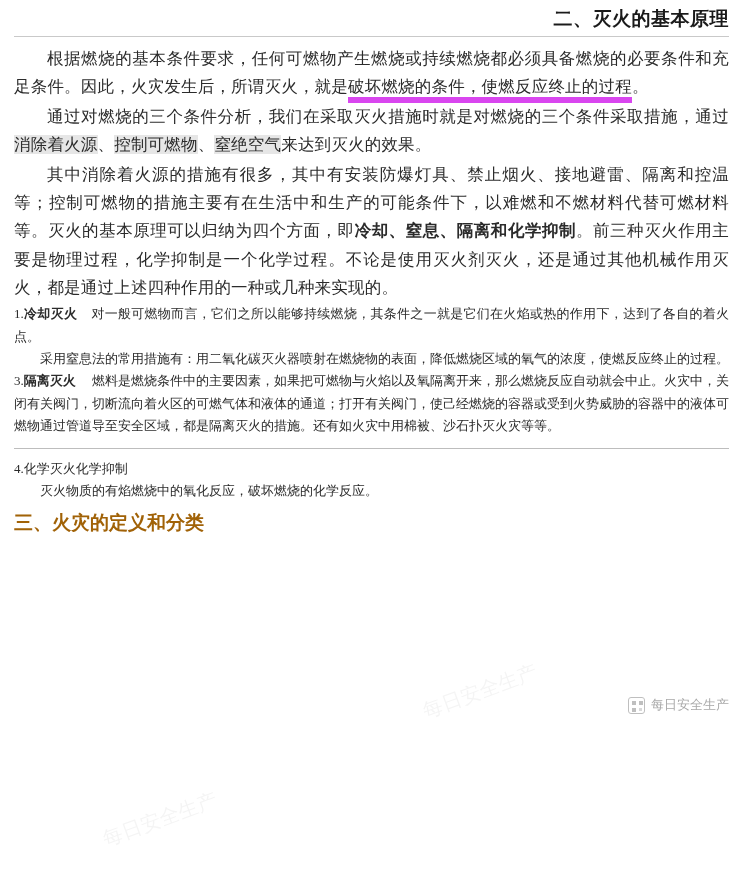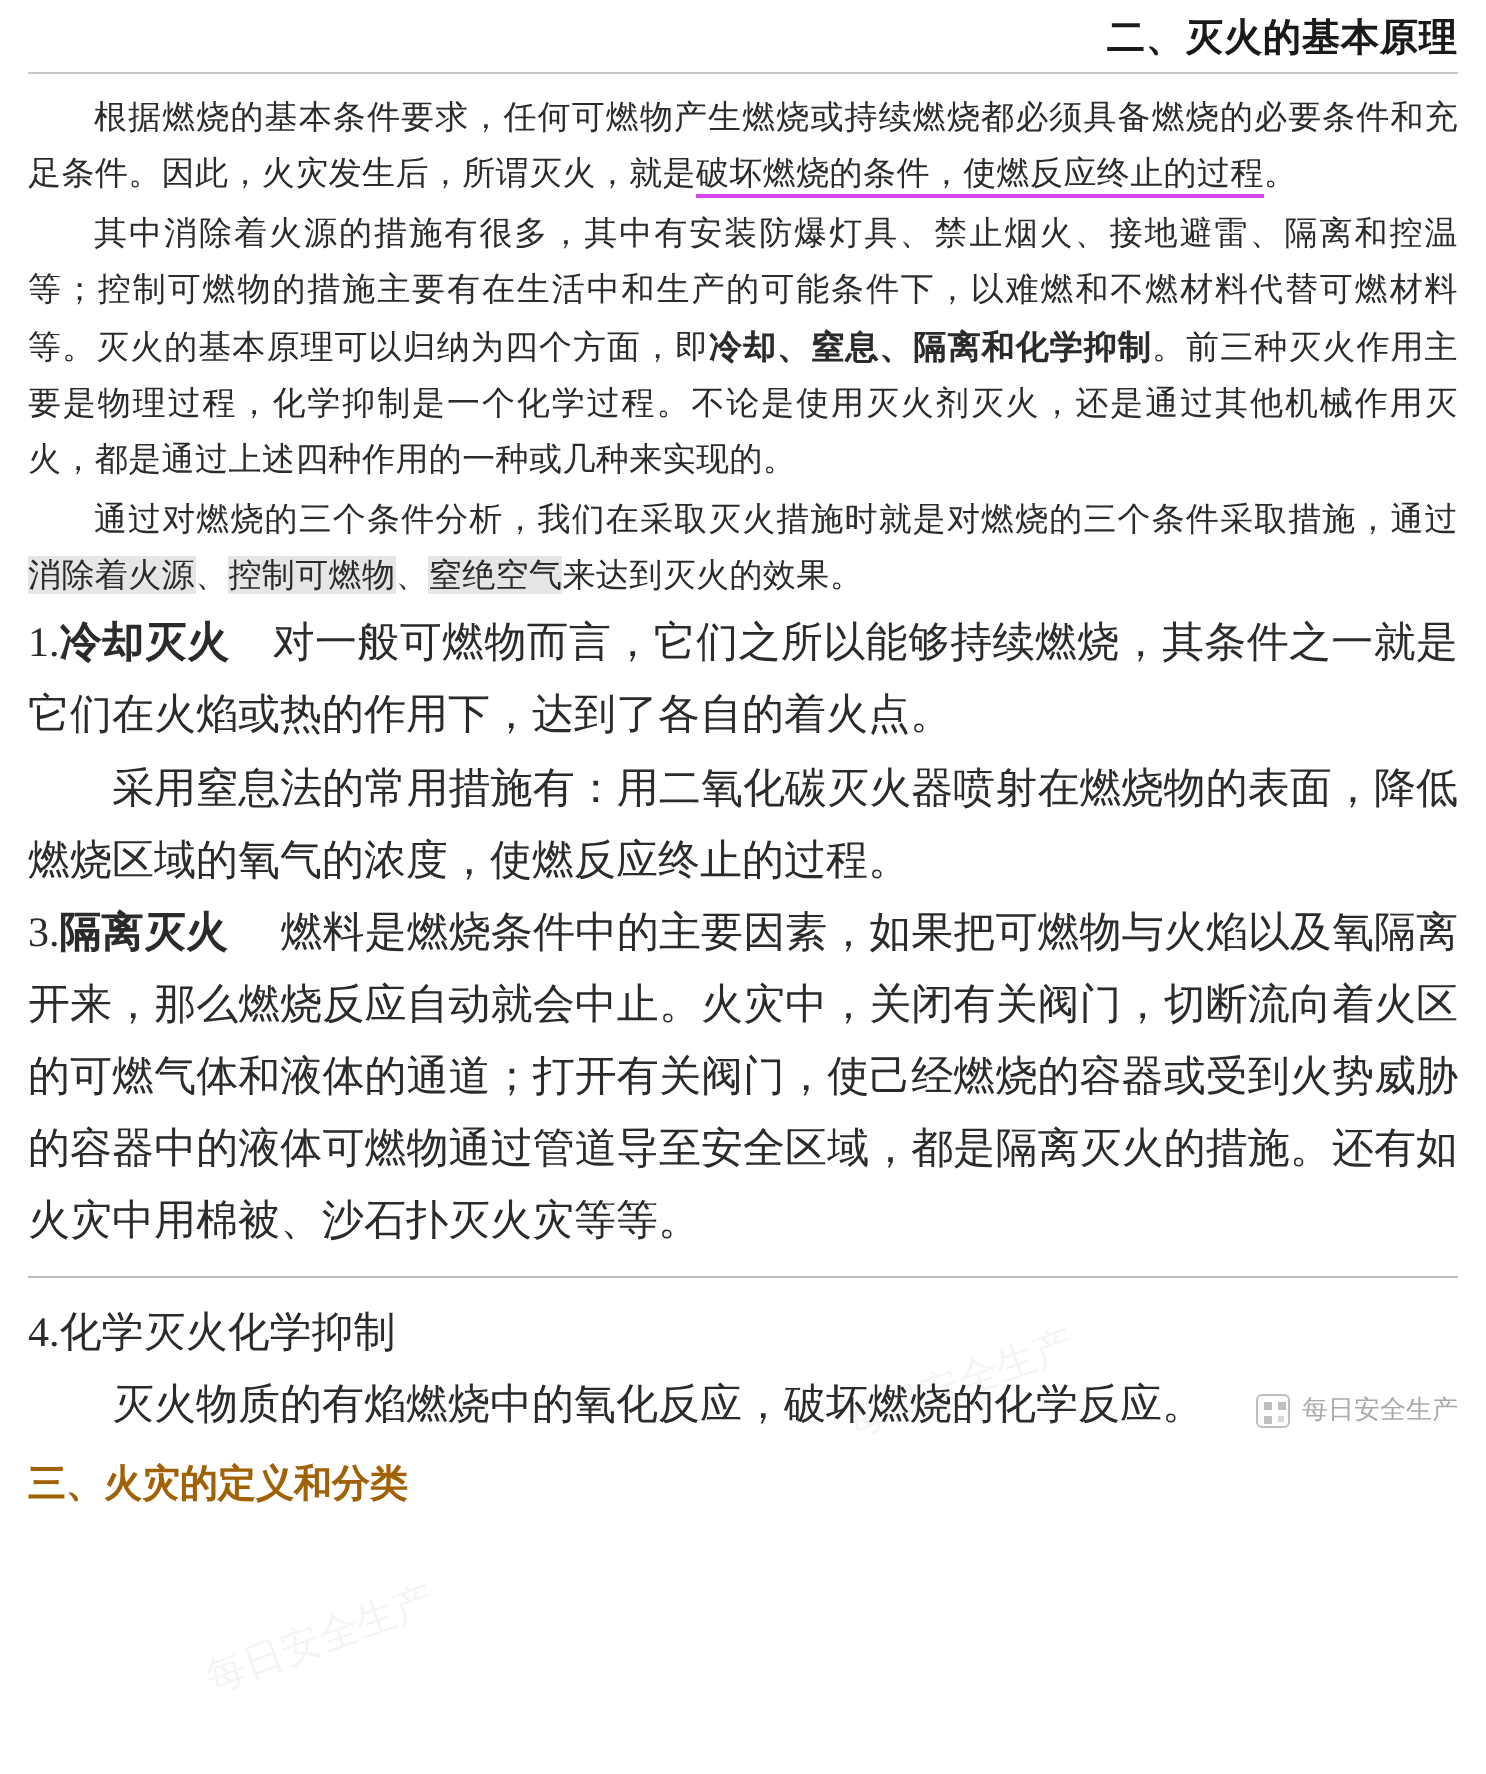--- a/index.html
+++ b/index.html
@@ -44,36 +44,36 @@
     text-justify: inter-ideograph;
     letter-spacing: 0.2px;
   }
   p.indent {
     text-indent: 2em;
   }
   .hl {
     background: #e6e6e6;
   }
   .ul {
-    border-bottom: 2px solid #d946ef;
+    border-bottom: 6px solid #d946ef;
     padding-bottom: 1px;
   }
   .b {
     font-weight: bold;
   }
   .sub-head {
     font-weight: bold;
   }
   .divider-strong {
     border: none;
     border-top: 1px solid #bdbdbd;
     margin: 10px 0 9px 0;
   }
   .item-line {
-    font-size: 21px;
+    font-size: 13px;
     line-height: 1.72;
     margin: 0;
     text-align: justify;
   }
   h2.section-title-2 {
     font-family: "Liberation Sans", "DejaVu Sans", sans-serif;
     font-size: 19px;
     font-weight: bold;
     color: #a16207;
     margin: 8px 0 4px 0;
@@ -128,23 +128,23 @@
 </head>
 <body>
 
 <div class="page">
 
   <h2 class="section-title">二、灭火的基本原理</h2>
   <hr class="rule">
 
   <p class="para indent"><span>根据燃烧的基本条件要求，任何可燃物产生燃烧或持续燃烧都必须具备燃烧的必要条件和充足条件。因此，火灾发生后，所谓灭火，就是</span><span class="ul">破坏燃烧的条件，使燃反应终止的过程</span><span>。</span></p>
 
+  <p class="para indent"><span>通过对燃烧的三个条件分析，我们在采取灭火措施时就是对燃烧的三个条件采取措施，通过</span><span class="hl">消除着火源</span><span>、</span><span class="hl">控制可燃物</span><span>、</span><span class="hl">窒绝空气</span><span>来达到灭火的效果。</span></p>
+
   <p class="para indent"><span>其中消除着火源的措施有很多，其中有安装防爆灯具、禁止烟火、接地避雷、隔离和控温等；控制可燃物的措施主要有在生活中和生产的可能条件下，以难燃和不燃材料代替可燃材料等。灭火的基本原理可以归纳为四个方面，即</span><span class="b">冷却、窒息、隔离和化学抑制</span><span>。前三种灭火作用主要是物理过程，化学抑制是一个化学过程。不论是使用灭火剂灭火，还是通过其他机械作用灭火，都是通过上述四种作用的一种或几种来实现的。</span></p>
-
-  <p class="para indent"><span>通过对燃烧的三个条件分析，我们在采取灭火措施时就是对燃烧的三个条件采取措施，通过</span><span class="hl">消除着火源</span><span>、</span><span class="hl">控制可燃物</span><span>、</span><span class="hl">窒绝空气</span><span>来达到灭火的效果。</span></p>
 
   <p class="item-line"><span>1.</span><span class="sub-head">冷却灭火</span>&nbsp;&nbsp;&nbsp;&nbsp;<span>对一般可燃物而言，它们之所以能够持续燃烧，其条件之一就是它们在火焰或热的作用下，达到了各自的着火点。</span></p>
 
 
 
   <p class="item-line indent"><span>采用窒息法的常用措施有：用二氧化碳灭火器喷射在燃烧物的表面，降低燃烧区域的氧气的浓度，使燃反应终止的过程。</span></p>
 
   <p class="item-line"><span>3.</span><span class="sub-head">隔离灭火</span>&nbsp;&nbsp;&nbsp;&nbsp;&nbsp;<span>燃料是燃烧条件中的主要因素，如果把可燃物与火焰以及氧隔离开来，那么燃烧反应自动就会中止。火灾中，关闭有关阀门，切断流向着火区的可燃气体和液体的通道；打开有关阀门，使己经燃烧的容器或受到火势威胁的容器中的液体可燃物通过管道导至安全区域，都是隔离灭火的措施。还有如火灾中用棉被、沙石扑灭火灾等等。</span></p>
 
   <hr class="divider-strong">

